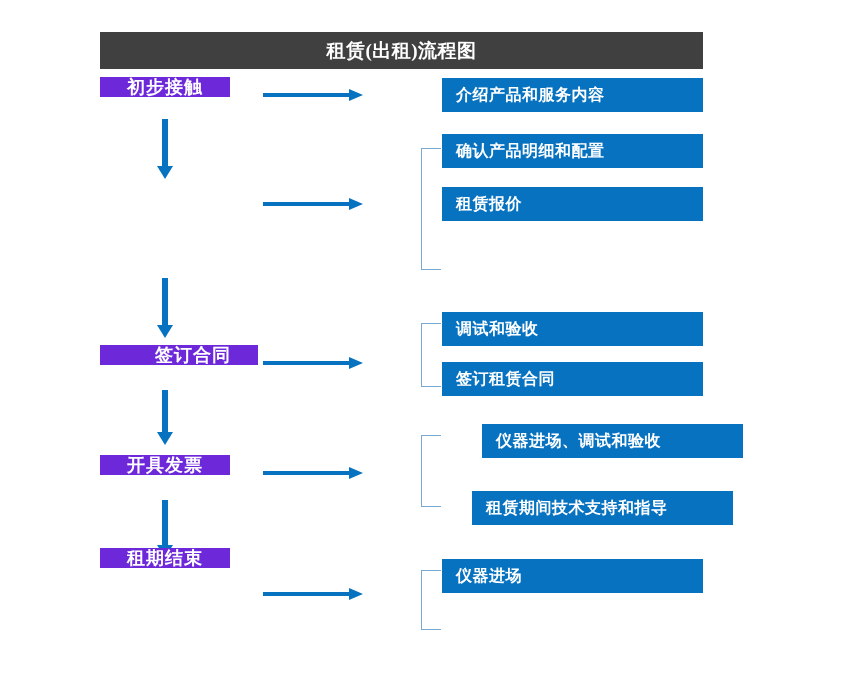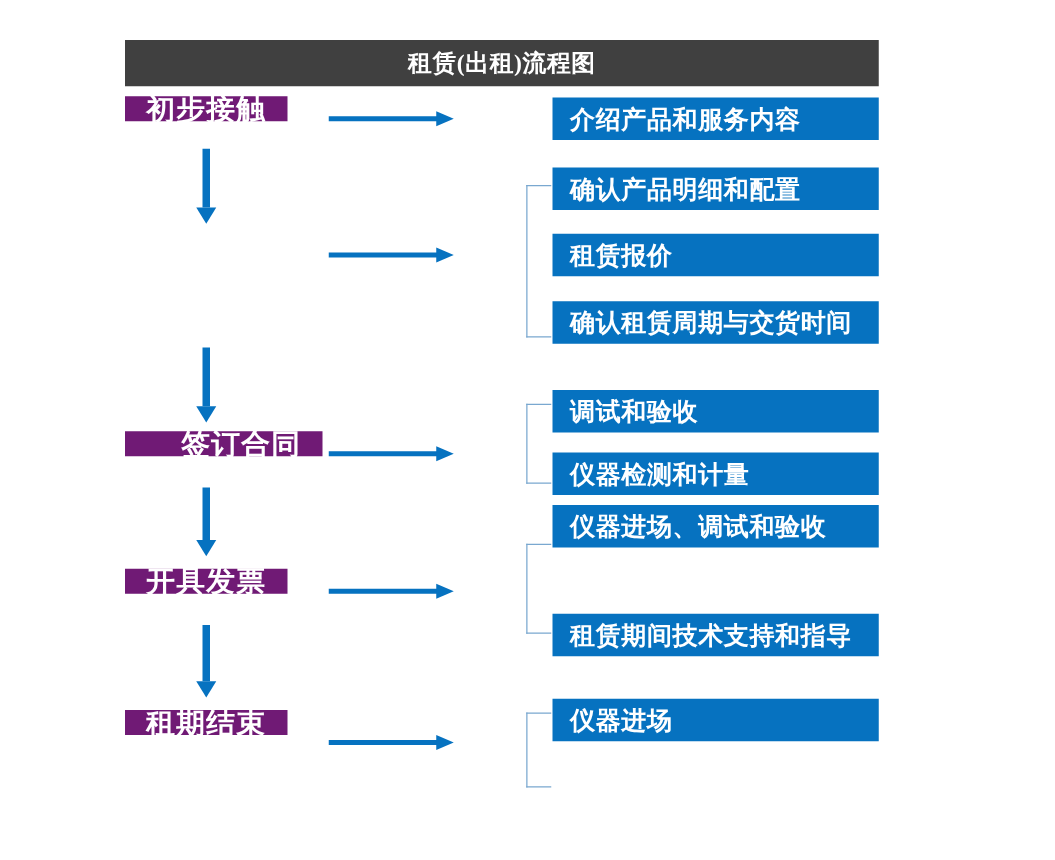--- a/index.html
+++ b/index.html
@@ -36,39 +36,39 @@
     letter-spacing: 0.5px;
     margin-top: 20px;
   }
 
   
   .stage-box {
     position: absolute;
     left: 100px;
     width: 130px;
     height: 20px;
-    background: #701a75;
+    background: #6d28d9;
     color: #ffffff;
-    font-size: 23px;
+    font-size: 18px;
     font-weight: bold;
     display: flex;
     align-items: center;
     justify-content: center;
     letter-spacing: 1px;
   }
 
   
   .detail-box {
     position: absolute;
     left: 442px;
     width: 261px;
     height: 34px;
     background: #0672c0;
     color: #ffffff;
-    font-size: 20px;
+    font-size: 16px;
     font-weight: bold;
     display: flex;
     align-items: center;
     padding-left: 14px;
     box-sizing: border-box;
     letter-spacing: 0.5px;
   }
 
   
   .h-arrow {
@@ -150,58 +150,57 @@
   </div>
 
   <div class="h-arrow" style="top:196px;">
     <div class="shaft"></div>
     <div class="head"></div>
   </div>
 
   <div class="bracket" style="top:148px; height:122px;"></div>
   <div class="detail-box" style="top:187px;">租赁报价</div>
   <div class="detail-box" style="top:134px;">确认产品明细和配置</div>
-  <div class="detail-box" style="top:241px;">确认租赁周期与交货时间</div>
 
   <div class="v-arrow" style="top:278px; height:60px;">
     <div class="shaft" style="height:47px;"></div>
     <div class="head" style="top:47px;"></div>
   </div>
 
   <div class="stage-box" style="top:345px;padding-left:28px;">签订合同</div>
   <div class="h-arrow" style="top:355px;">
     <div class="shaft"></div>
     <div class="head"></div>
   </div>
 
   <div class="bracket" style="top:323px; height:64px;"></div>
   <div class="detail-box" style="top:312px;">调试和验收</div>
-  <div class="detail-box" style="top:362px;">仪器检测和计量</div>
+  <div class="detail-box" style="top:362px;">签订租赁合同</div>
 
   <div class="v-arrow" style="top:390px; height:55px;">
     <div class="shaft" style="height:42px;"></div>
     <div class="head" style="top:42px;"></div>
   </div>
 
   <div class="stage-box" style="top:455px;">开具发票</div>
   <div class="h-arrow" style="top:465px;">
     <div class="shaft"></div>
     <div class="head"></div>
   </div>
 
   <div class="bracket" style="top:435px; height:72px;"></div>
-  <div class="detail-box" style="top:404px;">仪器进场、调试和验收</div>
-  <div class="detail-box" style="top:491px;">租赁期间技术支持和指导</div>
+  <div class="detail-box" style="top:424px;margin-left:40px;">仪器进场、调试和验收</div>
+  <div class="detail-box" style="top:491px;margin-left:30px;">租赁期间技术支持和指导</div>
 
   <div class="v-arrow" style="top:500px; height:58px;">
     <div class="shaft" style="height:45px;"></div>
     <div class="head" style="top:45px;"></div>
   </div>
 
-  <div class="stage-box" style="top:568px;text-align:right;">租期结束</div>
+  <div class="stage-box" style="top:548px;text-align:right;">租期结束</div>
   <div class="h-arrow" style="top:586px;">
     <div class="shaft"></div>
     <div class="head"></div>
   </div>
 
   <div class="bracket" style="top:570px; height:60px;"></div>
   <div class="detail-box" style="top:559px;">仪器进场</div>
 
 </div>
 

